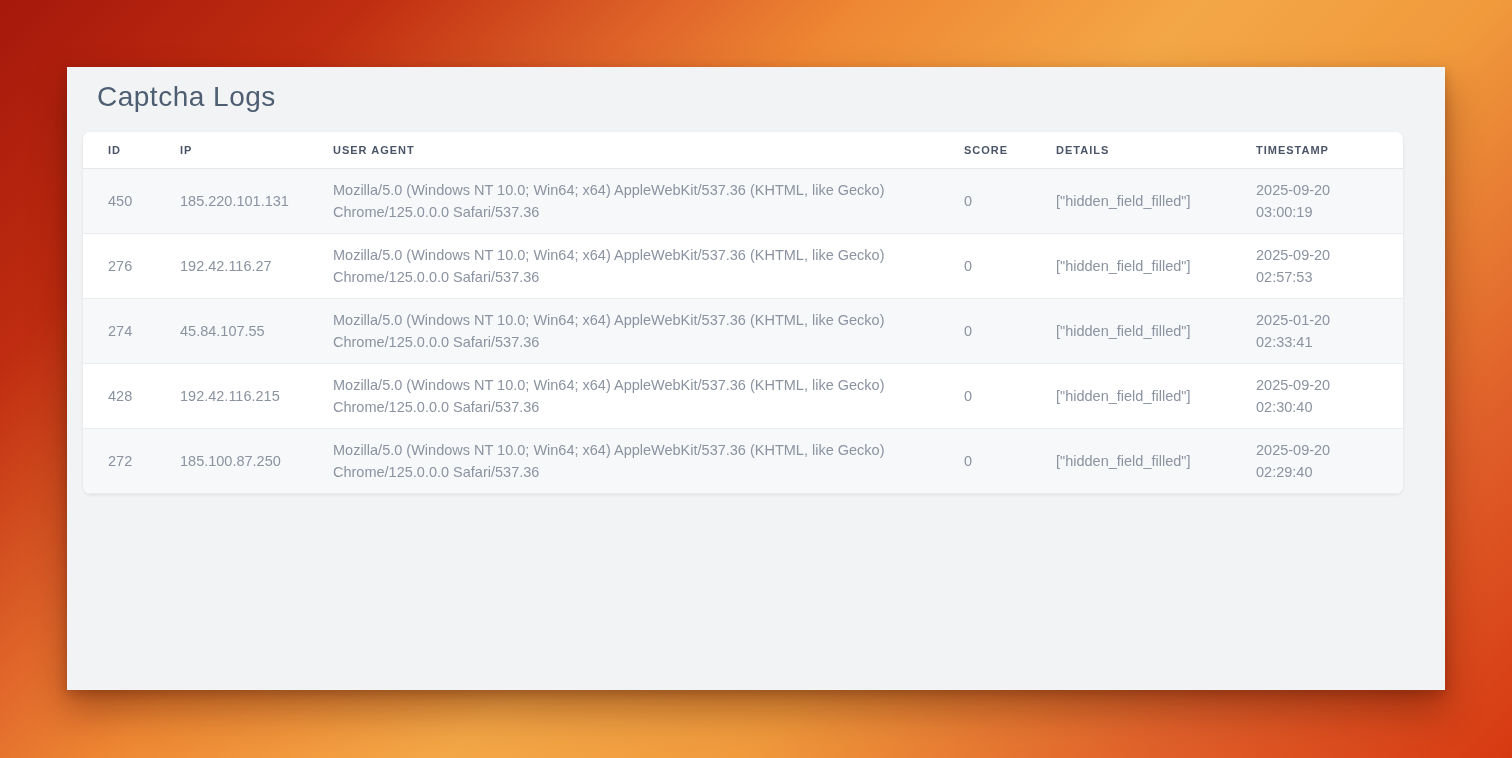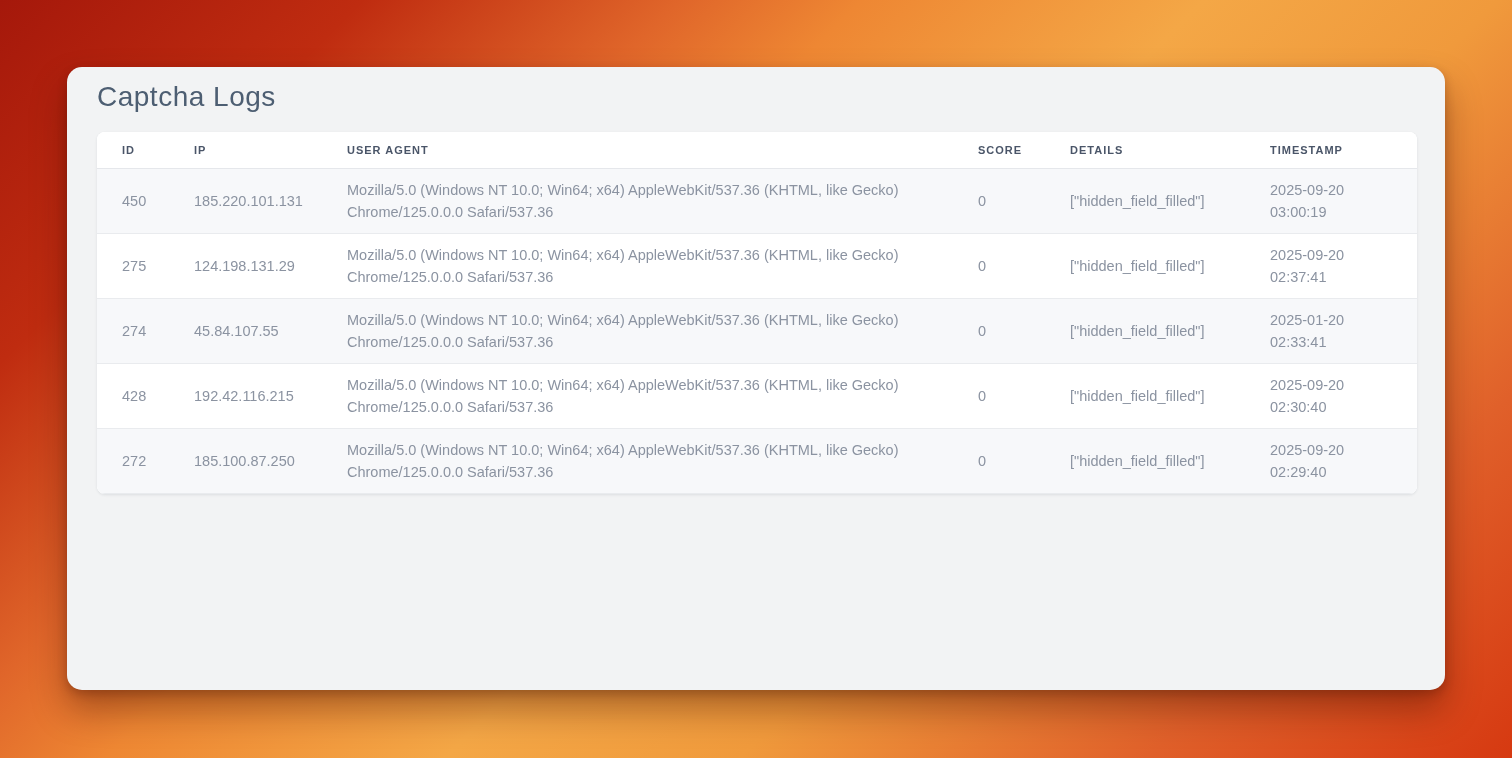--- a/index.html
+++ b/index.html
@@ -25,35 +25,34 @@
       #d63911 100%);
   }
   .card {
     position: absolute;
     left: 67px;
     top: 67px;
     width: 1378px;
     height: 623px;
     background: #f2f3f4;
     box-shadow: 0 20px 35px rgba(70, 15, 0, 0.40), 0 4px 10px rgba(70, 15, 0, 0.25);
-    border-radius: 15px;
   }
   .page-title {
     position: absolute;
     left: 30px;
     top: 14px;
     margin: 0;
     font-size: 28px;
     font-weight: 500;
     letter-spacing: 0.5px;
     color: #4d5e72;
   }
   .table-wrap {
     position: absolute;
-    left: 30px;
+    left: 16px;
     top: 65px;
     width: 1320px;
     border-radius: 8px;
     overflow: hidden;
     box-shadow: 0 1px 3px rgba(30, 40, 60, 0.10);
     background: #ffffff;
   }
   table.logs {
     border-collapse: collapse;
     table-layout: fixed;
@@ -121,26 +120,26 @@
         <tbody id="table-body">
             <tr>
               <td>450</td>
               <td>185.220.101.131</td>
               <td>Mozilla/5.0 (Windows NT 10.0; Win64; x64) AppleWebKit/537.36 (KHTML, like Gecko) Chrome/125.0.0.0 Safari/537.36</td>
               <td>0</td>
               <td>["hidden_field_filled"]</td>
               <td>2025-09-20 03:00:19</td>
             </tr>
             <tr>
-              <td>275</td>
-              <td>124.198.131.29</td>
+              <td>276</td>
+              <td>192.42.116.27</td>
               <td>Mozilla/5.0 (Windows NT 10.0; Win64; x64) AppleWebKit/537.36 (KHTML, like Gecko) Chrome/125.0.0.0 Safari/537.36</td>
               <td>0</td>
               <td>["hidden_field_filled"]</td>
-              <td>2025-09-20 02:37:41</td>
+              <td>2025-09-20 02:57:53</td>
             </tr>
             <tr>
               <td>274</td>
               <td>45.84.107.55</td>
               <td>Mozilla/5.0 (Windows NT 10.0; Win64; x64) AppleWebKit/537.36 (KHTML, like Gecko) Chrome/125.0.0.0 Safari/537.36</td>
               <td>0</td>
               <td>["hidden_field_filled"]</td>
               <td>2025-01-20 02:33:41</td>
             </tr>
             <tr>

